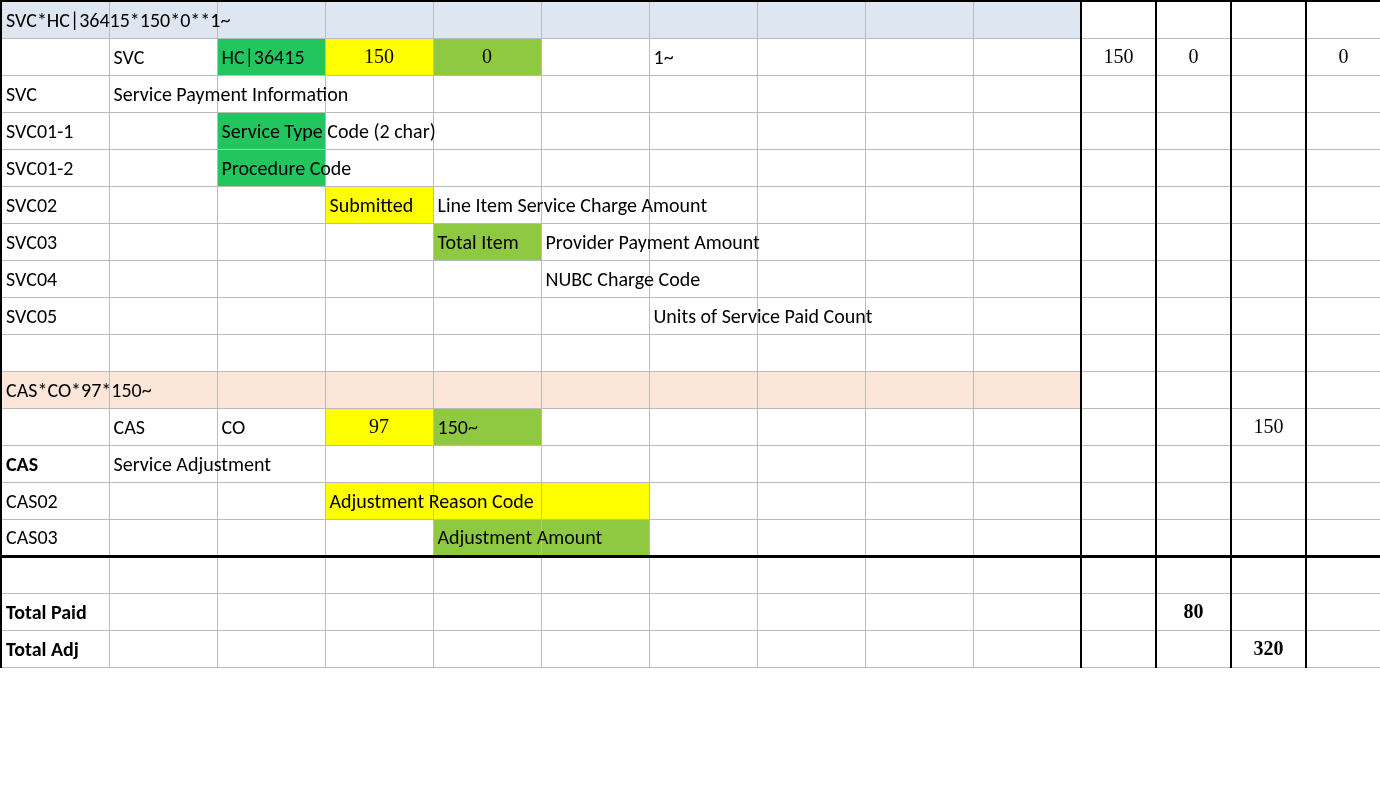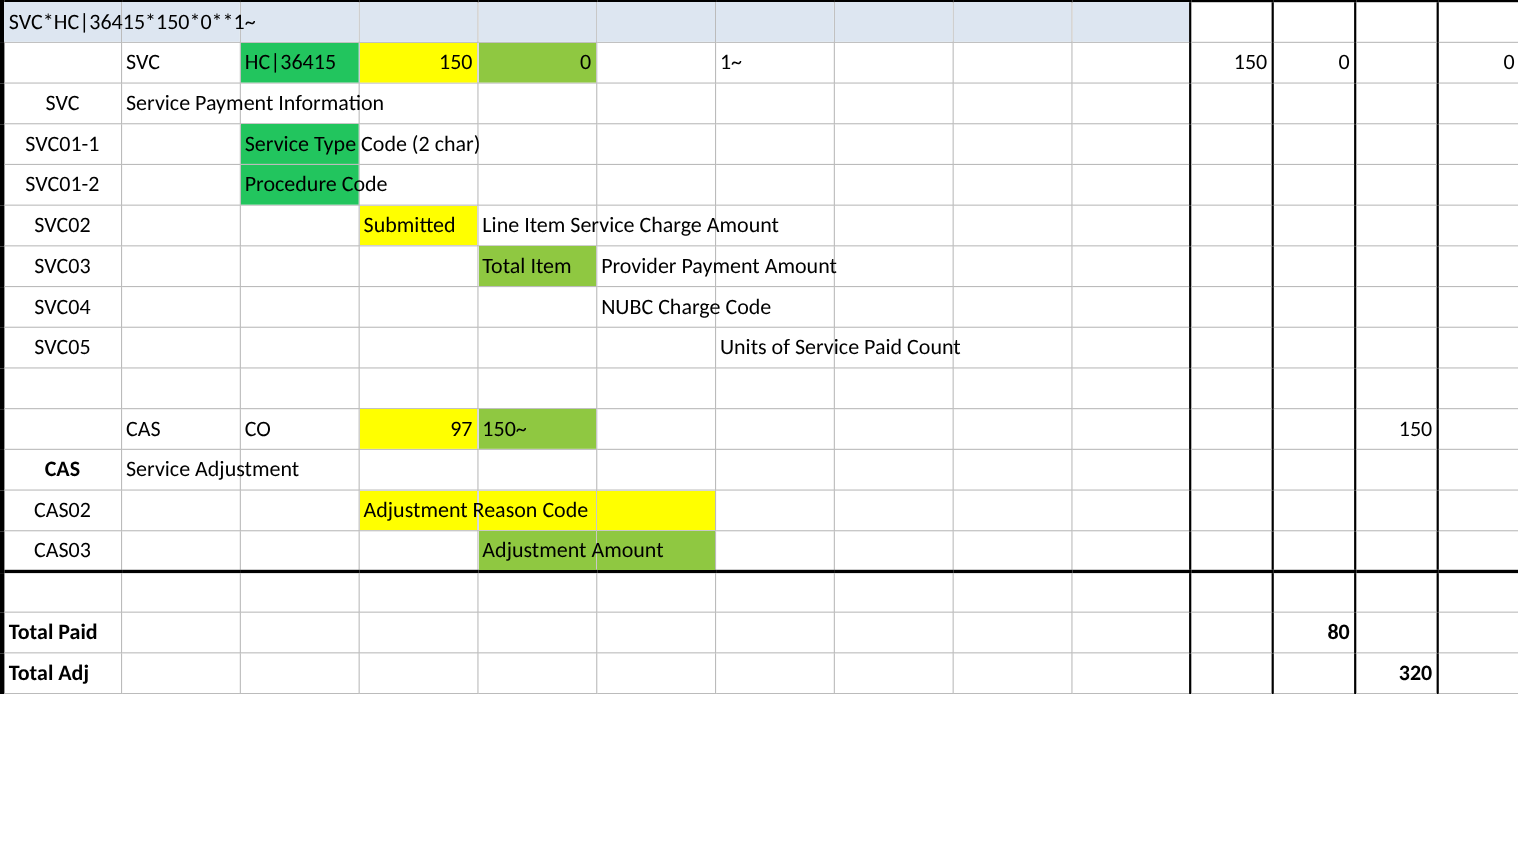--- a/index.html
+++ b/index.html
@@ -19,40 +19,40 @@
   }
   td {
     border: 1px solid #bbb;
     height: 37px;
     padding: 2px 4px;
     vertical-align: middle;
     white-space: nowrap;
     overflow: visible;
     position: relative;
   }
-  td.num { text-align: right; }
+  td.num { text-align: center; font-family: Liberation Serif, serif; }
   td.bold { font-weight: bold; }
   td.hdr-svc { background: #dde6f1; }
   td.hdr-cas { background: #fce6da; }
   td.orange { background: #22c55e; }
   td.yellow { background: #ffff00; }
   td.green  { background: #8fc841; }
   td.overflow { overflow: visible; }
   td.overflow > span {
     position: absolute;
     left: 4px;
     top: 50%;
     transform: translateY(-50%);
     white-space: nowrap;
     z-index: 2;
   }
   
   tr.totals-top td { border-top: 3px solid #000; }
   tr.totals-bottom td { border-bottom: 3px solid #000; }
-  table td:first-child { border-left: 4px solid #000000; text-align: center; }
+  table td:first-child { border-left: 2px solid #000000; }
   table td:last-child  { border-right: 2px solid #000; }
   
   td.colL { border-left: 2px solid #000; }
   
   tr:first-child td { border-top: 2px solid #000; }
 </style>
 </head>
 <body>
 
 <table>
@@ -253,20 +253,38 @@
         <td></td>
         <td></td>
         <td></td>
         <td></td>
   <td class="colL"></td>
         <td class="colL"></td>
         <td class="colL"></td>
         <td class="colL"></td>
 </tr>
 
+<tr>
+  <td class="hdr-cas overflow">
+          <span>CAS*CO*97*150~</span>
+        </td>
+  <td class="hdr-cas"></td>
+        <td class="hdr-cas"></td>
+        <td class="hdr-cas"></td>
+        <td class="hdr-cas"></td>
+  <td class="hdr-cas"></td>
+        <td class="hdr-cas"></td>
+        <td class="hdr-cas"></td>
+        <td class="hdr-cas"></td>
+        <td class="hdr-cas"></td>
+  <td class="colL"></td>
+        <td class="colL"></td>
+        <td class="colL"></td>
+        <td class="colL"></td>
+</tr>
 
 <tr>
   <td></td>
   <td>CAS</td>
   <td>CO</td>
   <td class="yellow num">97</td>
   <td class="green">150~</td>
   <td></td>
         <td></td>
         <td></td>

